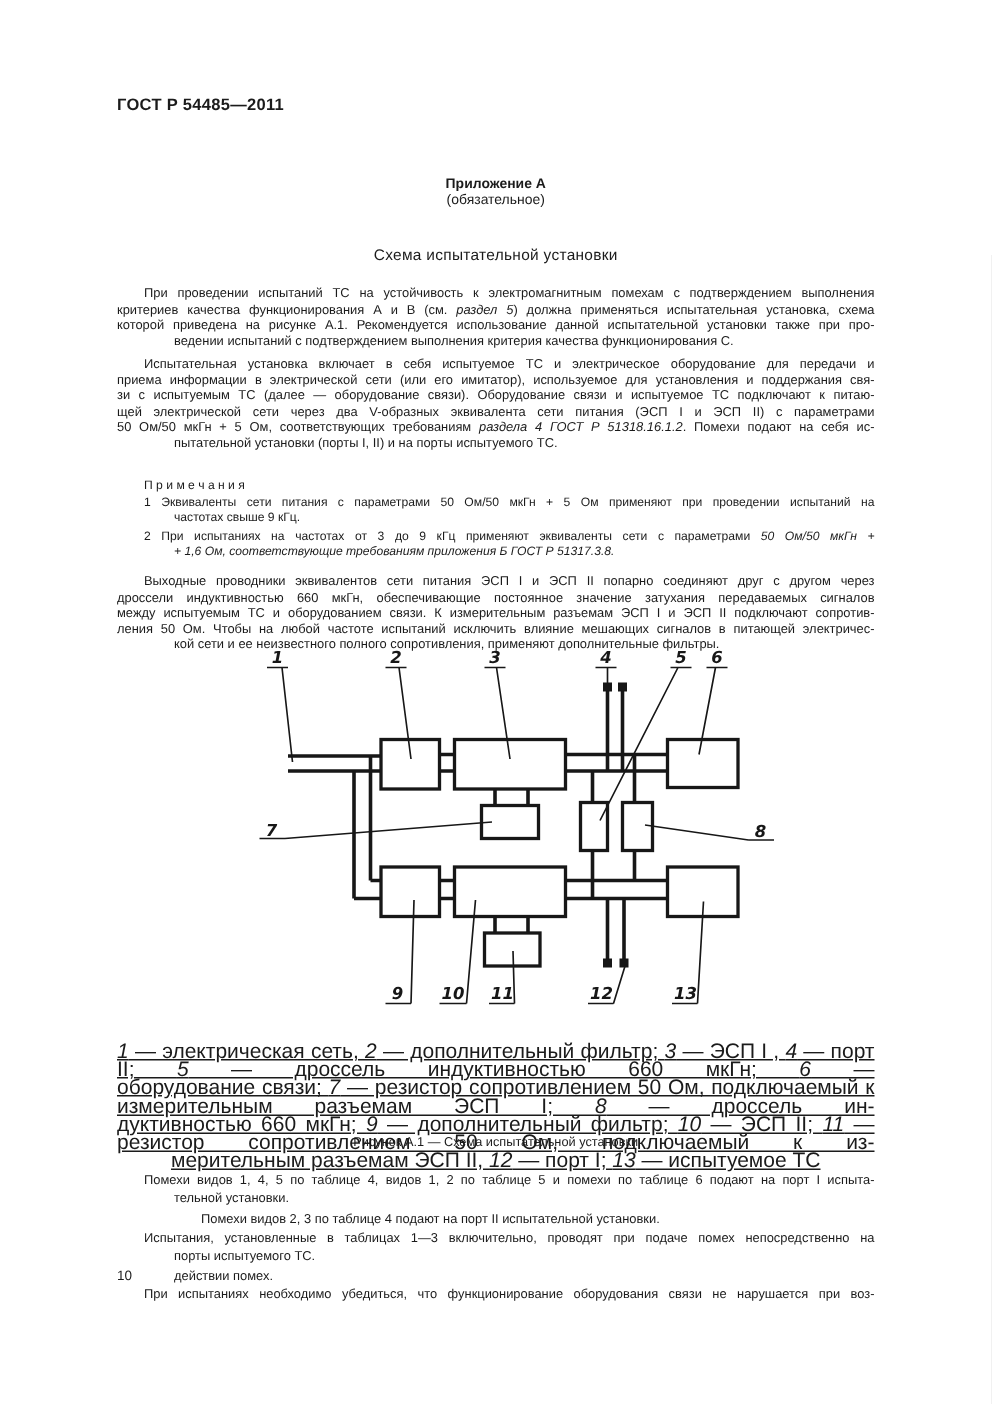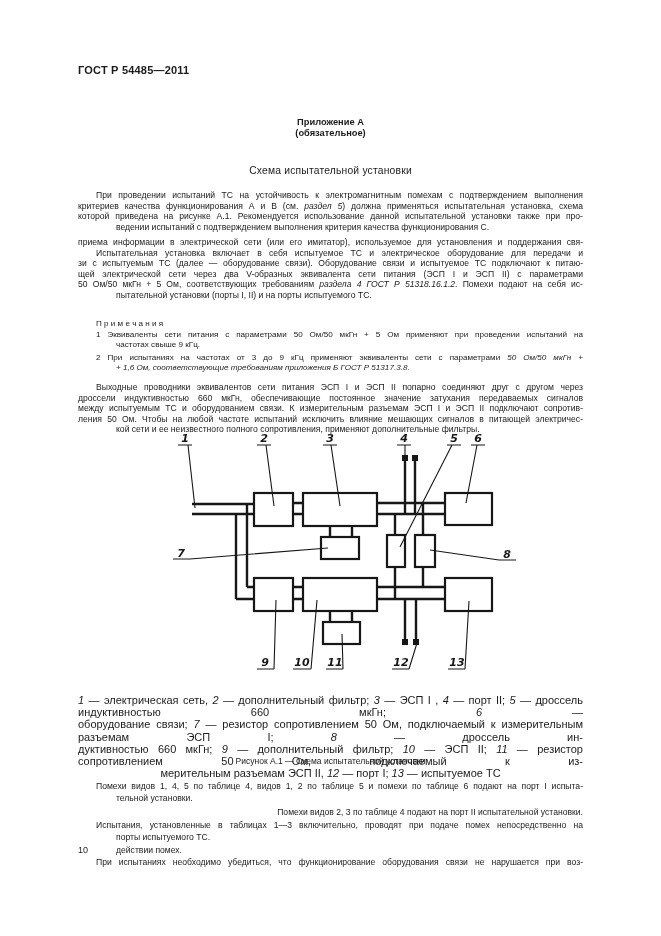--- a/index.html
+++ b/index.html
@@ -9,31 +9,31 @@
     font-family:"Liberation Sans", sans-serif;
     overflow:hidden;
   }
   .abs { position:absolute; }
   .tb { position:absolute; left:78px; width:505px;margin-top:24px; }
   .center { text-align:center; }
   .it { font-style:italic; }
 
   .doc-header { top:64px; left:78px; font-size:11px; font-weight:bold; letter-spacing:0.2px; }
   .app-title { top:93px;  font-size:9.3px; font-weight:bold; }
-  .app-sub   { top:104px; font-size:9.3px; font-weight:bold; }
+  .app-sub   { top:104px; font-size:9.3px; font-weight:normal; }
   .sec-head  { top:141px; font-size:10.3px; font-weight:normal; letter-spacing:0.2px; }
 
   .fs-body  { font-size:8.6px; line-height:10.5px; }
   .fs-note  { font-size:8.1px; line-height:10.7px; }
-  .fs-cap   { font-size:11px; line-height:12.2px; }
+  .fs-cap   { font-size:14px; line-height:12.2px;text-decoration:underline; }
   .fs-close { font-size:8.6px; line-height:12.3px; }
 
   .ln { text-align:justify; text-align-last:justify; }
   .ln.last { text-align:left; text-align-last:auto;padding-left:38px; }
-  .ln.first { text-indent:18px;text-align:right; }
+  .ln.first { text-indent:18px; }
   .ln.ctr { text-align-last:center; }
 
   .fig-label { top:732px; font-size:8.5px; }
   .page-num { top:845px; left:78px; font-size:9px; }
 
   .diagram { position:absolute; left:78px; top:428px; }
 </style>
 </head>
 <body>
 
@@ -46,22 +46,22 @@
   <div class="tb center sec-head">Схема испытательной установки</div>
 
   <div class="tb fs-body" style="top:166px">
     <div class="ln first"><span>При проведении испытаний ТС на устойчивость к электромагнитным помехам с подтверждением выполнения</span></div>
     <div class="ln"><span>критериев качества функционирования А и В (см. </span><span class="it">раздел 5</span><span>) должна применяться испытательная установка, схема</span></div>
     <div class="ln"><span>которой приведена на рисунке А.1. Рекомендуется использование данной испытательной установки также при про-</span></div>
     <div class="ln last"><span>ведении испытаний с подтверждением выполнения критерия качества функционирования С.</span></div>
   </div>
 
   <div class="tb fs-body" style="top:213px">
+    <div class="ln first"><span>Испытательная установка включает в себя испытуемое ТС и электрическое оборудование для передачи и</span></div>
     <div class="ln"><span>приема информации в электрической сети (или его имитатор), используемое для установления и поддержания свя-</span></div>
-    <div class="ln first"><span>Испытательная установка включает в себя испытуемое ТС и электрическое оборудование для передачи и</span></div>
     <div class="ln"><span>зи с испытуемым ТС (далее — оборудование связи). Оборудование связи и испытуемое ТС подключают к питаю-</span></div>
     <div class="ln"><span>щей электрической сети через два V-образных эквивалента сети питания (ЭСП I и ЭСП II) с параметрами</span></div>
     <div class="ln"><span>50 Ом/50 мкГн + 5 Ом, соответствующих требованиям </span><span class="it">раздела 4 ГОСТ Р 51318.16.1.2</span><span>. Помехи подают на себя ис-</span></div>
     <div class="ln last"><span>пытательной установки (порты I, II) и на порты испытуемого ТС.</span></div>
   </div>
 
   <div class="tb fs-note" style="top:295px; text-indent:18px">П р и м е ч а н и я</div>
 
   <div class="tb fs-note" style="top:305.5px">
     <div class="ln first"><span>1 Эквиваленты сети питания с параметрами 50 Ом/50 мкГн + 5 Ом применяют при проведении испытаний на</span></div>

